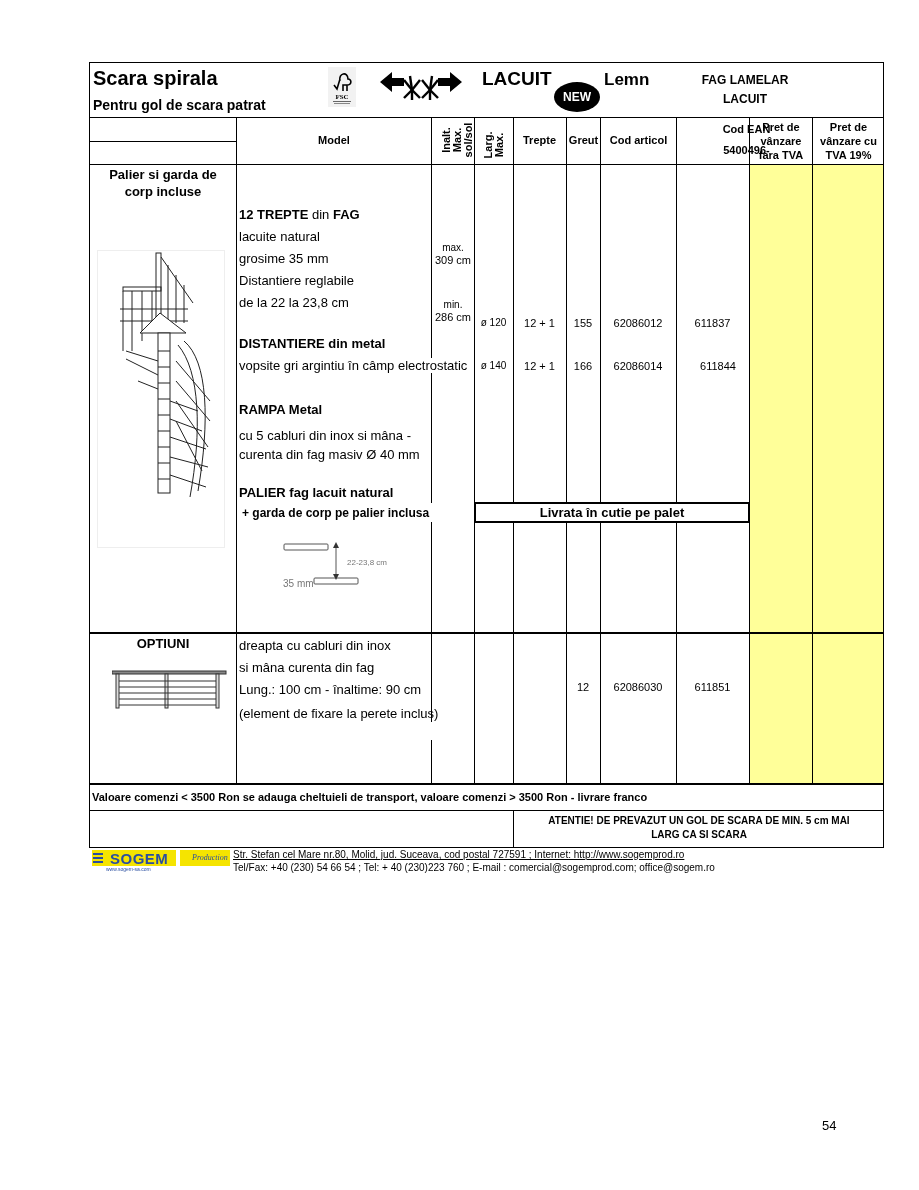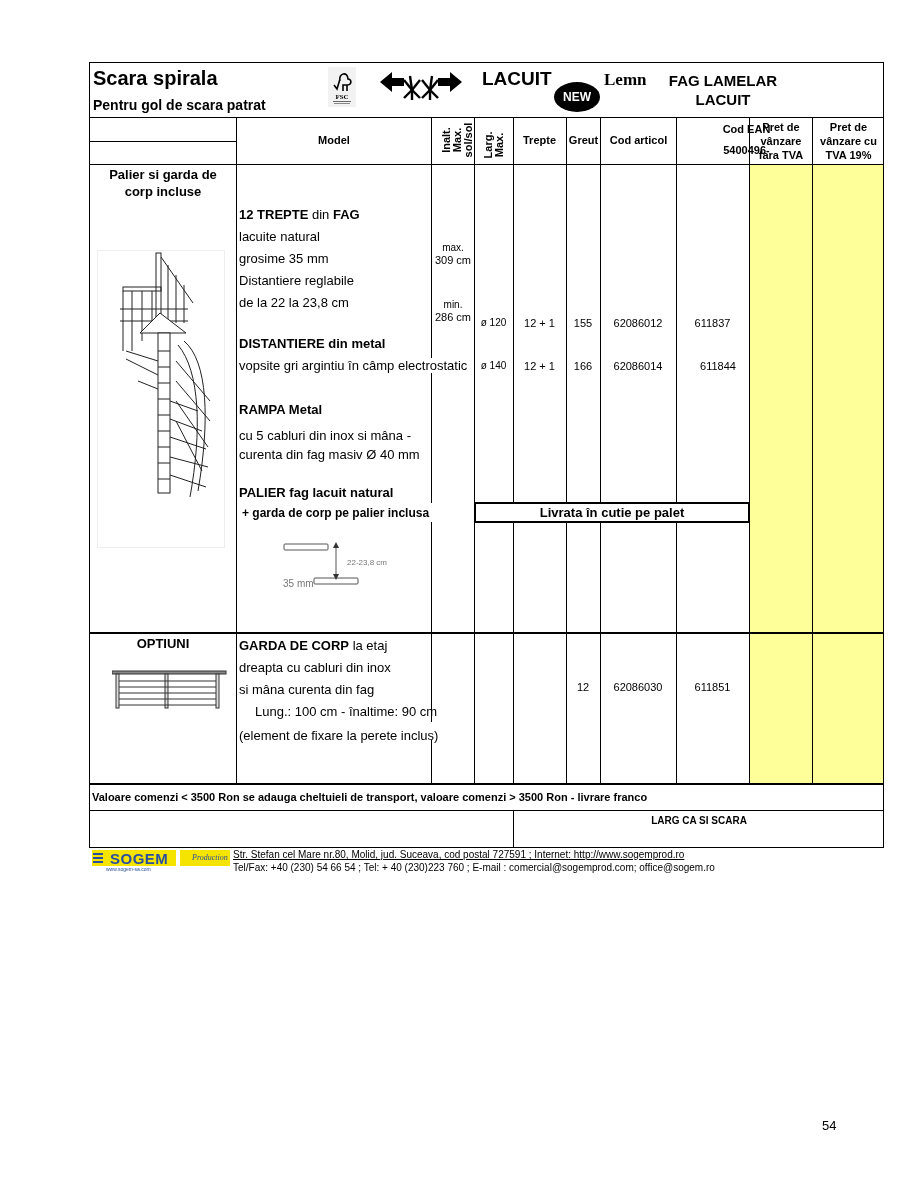--- a/index.html
+++ b/index.html
@@ -61,22 +61,22 @@
         <line x1="50" y1="20" x2="50" y2="30"></line>
         <line x1="50" y1="20" x2="58" y2="28"></line>
     </g>
   </svg>
 </div>
 
 <div class="abs b" style="left:482px; top:68px; font-size:19px;">LACUIT</div>
 <div class="abs" style="left:554px; top:82px; width:46px; height:30px; background:#000; border-radius:50%; display:flex; align-items:center; justify-content:center;">
   <span style="color:#fff; font-weight:bold; font-size:12px;">NEW</span>
 </div>
-<div class="abs b" style="left:604px; top:70px; font-size:17px;font-family:Liberation Serif, serif;">Lemn</div>
-<div class="abs b center" style="left:648px; top:71px; width:150px; font-size:15px; line-height:19px;">
+<div class="abs b" style="left:604px; top:70px; font-size:17px;">Lemn</div>
+<div class="abs b center" style="left:670px; top:71px; width:150px; font-size:12px; line-height:19px;">
   <div>FAG LAMELAR</div>
   <div>LACUIT</div>
 </div>
 
 <div class="hline" style="left:89px; top:117px; width:795px;"></div>
 
 <div class="hline" style="left:89px; top:164px; width:795px;"></div>
 <div class="hline" style="left:89px; top:141px; width:147px;"></div>
 
 <div class="abs b center small" style="left:236px; top:134px; width:196px;">Model</div>
@@ -229,36 +229,36 @@
     <rect x="53" y="4" width="3" height="34" fill="#ddd"></rect>
     <rect x="104" y="4" width="3" height="34" fill="#ddd"></rect>
     <line x1="7" y1="11" x2="104" y2="11"></line>
       <line x1="7" y1="17" x2="104" y2="17"></line>
       <line x1="7" y1="23" x2="104" y2="23"></line>
     <line x1="7" y1="29" x2="104" y2="29"></line>
       <line x1="7" y1="35" x2="104" y2="35"></line>
   </svg>
 </div>
 <div class="abs t13" style="left:239px; top:635px; width:210px; line-height:22px;">
-  <div style="white-space:nowrap;"><b>GARDA DE CORP</b><span>  la etaj</span></div>
   <div>dreapta cu cabluri din inox</div>
   <div>si mâna curenta din fag</div>
-  <div style="white-space:nowrap;margin-left:16px;">Lung.: 100 cm - înaltime: 90 cm</div>
+  <div style="white-space:nowrap;">Lung.: 100 cm - înaltime: 90 cm</div>
   <div style="white-space:nowrap; margin-top:2px;">(element de fixare la perete inclus)</div>
 </div>
 <div class="abs center small" style="left:566px; top:681px; width:34px;">12</div>
 <div class="abs center small" style="left:600px; top:681px; width:76px;">62086030</div>
 <div class="abs center small" style="left:676px; top:681px; width:73px;">611851</div>
 
 <div class="abs" style="left:89px; top:783px; width:795px; height:2px; background:#000;"></div>
 
 <div class="abs b" style="left:92px; top:791px; font-size:11px; white-space:nowrap;">Valoare comenzi &lt; 3500 Ron se adauga cheltuieli de transport, valoare comenzi &gt; 3500 Ron - livrare franco</div>
 <div class="hline" style="left:89px; top:810px; width:795px;"></div>
 <div class="vline" style="left:513px; top:810px; height:38px;"></div>
 <div class="abs b center" style="left:514px; top:814px; width:370px; font-size:10px; line-height:14px;">
+  <div>ATENTIE! DE PREVAZUT UN GOL DE SCARA DE MIN. 5 cm MAI</div>
   <div>LARG CA SI SCARA</div>
 </div>
 
 <div class="abs" style="left:92px; top:850px; width:140px; height:20px;">
   <div class="abs" style="left:0; top:0; width:84px; height:16px; background:#f5e400; display:flex; align-items:center;">
     <svg width="12" height="12" viewBox="0 0 12 12">
         <g fill="#2a4ea0">
           <rect x="1" y="1" width="10" height="2"></rect>
           <rect x="1" y="5" width="10" height="2"></rect>
           <rect x="1" y="9" width="10" height="2"></rect>

